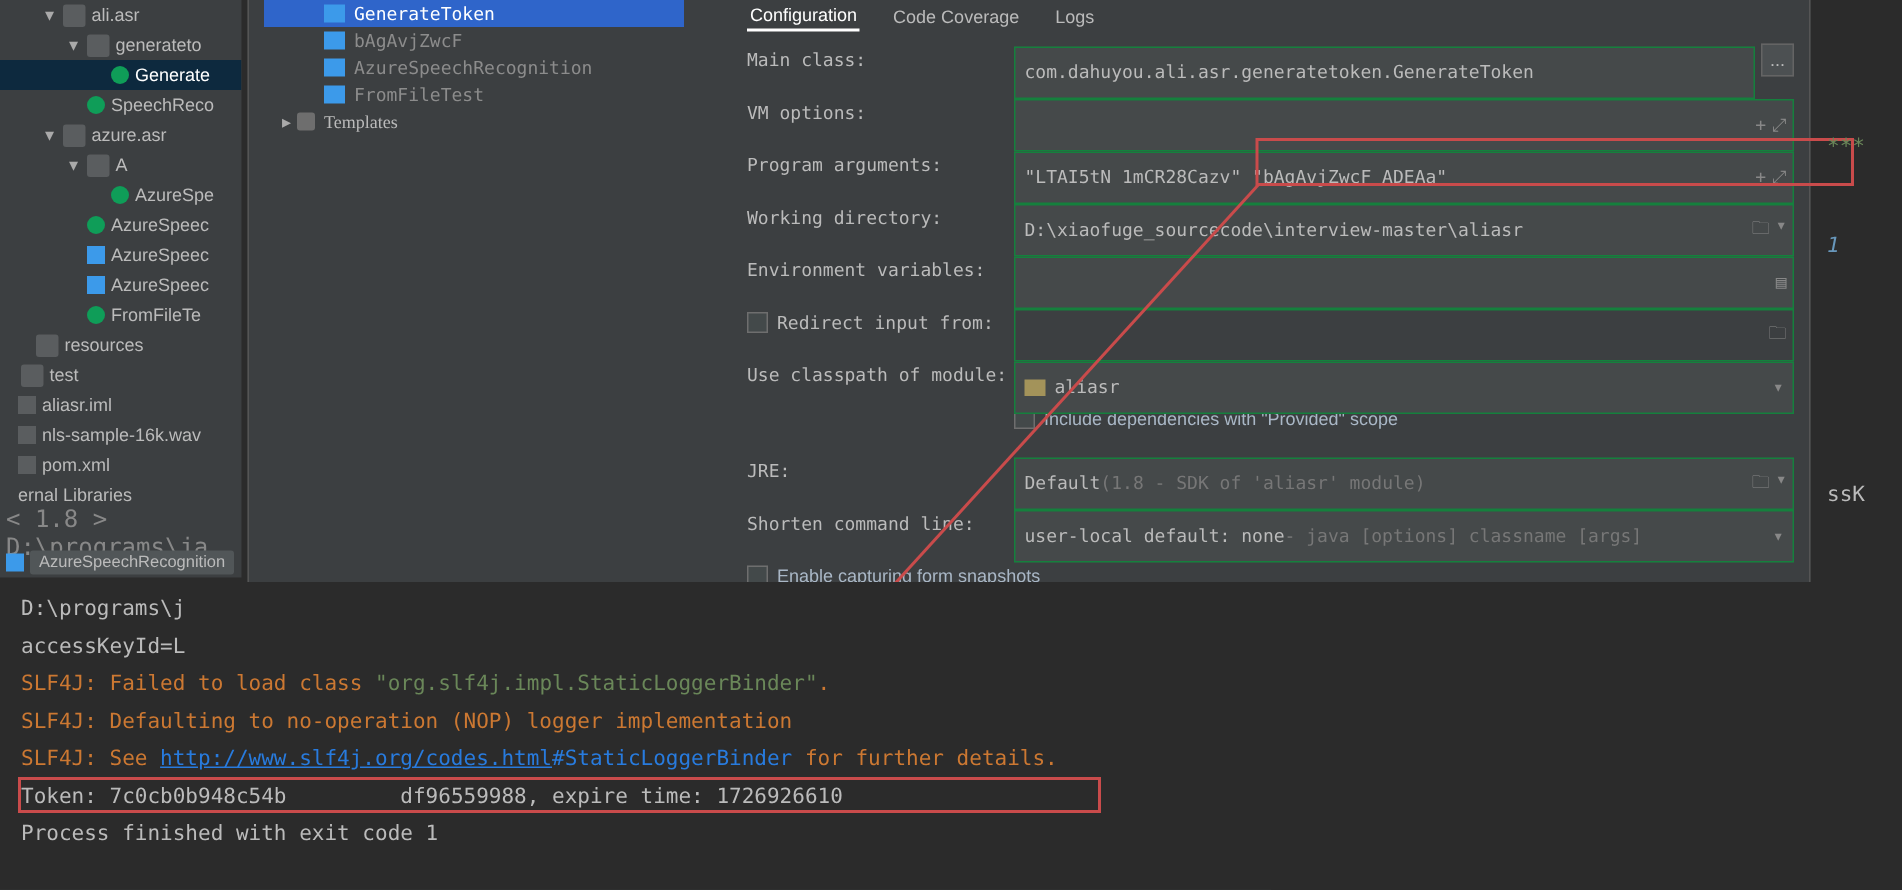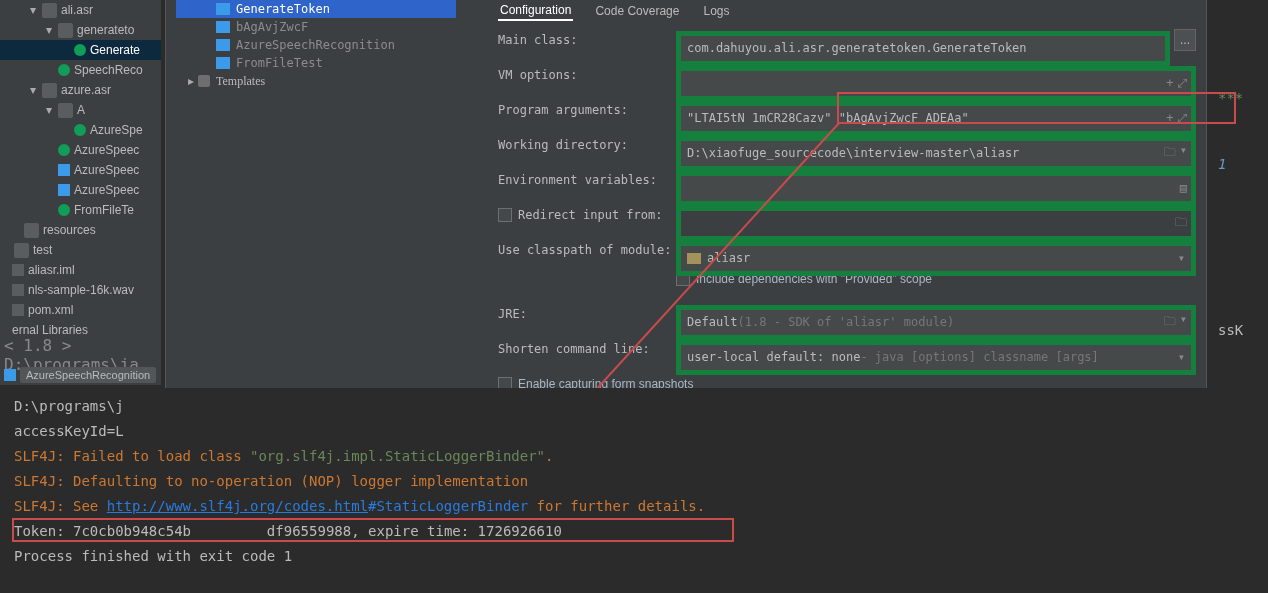--- a/index.html
+++ b/index.html
@@ -47,21 +47,21 @@
 
 .help-btn { position:absolute; left:14px; bottom:12px; width:22px; height:22px; border-radius:50%; background:#4c5052; color:#aaa; display:flex; align-items:center; justify-content:center;}
 
 .tabs { position:absolute; left:332px; top:0; display:flex; gap:20px; height:22px; align-items:center; color:#bbb; font-size:12px;}
 .tabs .tab-i { padding:2px 2px;}
 .tabs .tab-i.act { border-bottom:2px solid #ffffff; color:#fff;}
 
 .form { position:absolute; left:332px; top:28px; right:10px; }
 .frow { display:flex; align-items:center; height:24px; margin-bottom:11px;}
 .flabel { width:178px; color:#bbb; font-size:12px; font-family:Consolas,monospace;}
-.finput { flex:1; background:#45494a; border:5px solid #15803d; height:35px; padding:0 6px; color:#bbb; font-family:Consolas,monospace; font-size:12px; display:flex; align-items:center; position:relative;margin-top:16px;}
+.finput { flex:1; background:#45494a; border:1px solid #15803d; height:35px; padding:0 6px; color:#bbb; font-family:Consolas,monospace; font-size:12px; display:flex; align-items:center; position:relative;margin-top:16px;}
 .finput.mono { font-family:Consolas,monospace;}
 .finput .icons { position:absolute; right:4px; display:flex; gap:4px; color:#888;}
 .finput .dim { color:#777;}
 .ellbtn { width:22px; height:22px; background:#4c5052; border:1px solid #646464; margin-left:4px; display:flex; align-items:center; justify-content:center; color:#bbb;}
 .chkbox { width:14px; height:14px; border:1px solid #6e6e6e; background:#43494a; margin-right:6px;}
 .dd-arrow { position:absolute; right:6px; color:#888;}
 .folder-ic { width:14px; height:11px; background:#a3935a; margin-right:6px; display:inline-block;}
 
 .redbox-args { position:absolute; border:2px solid #c94b4b; pointer-events:none;}
 

